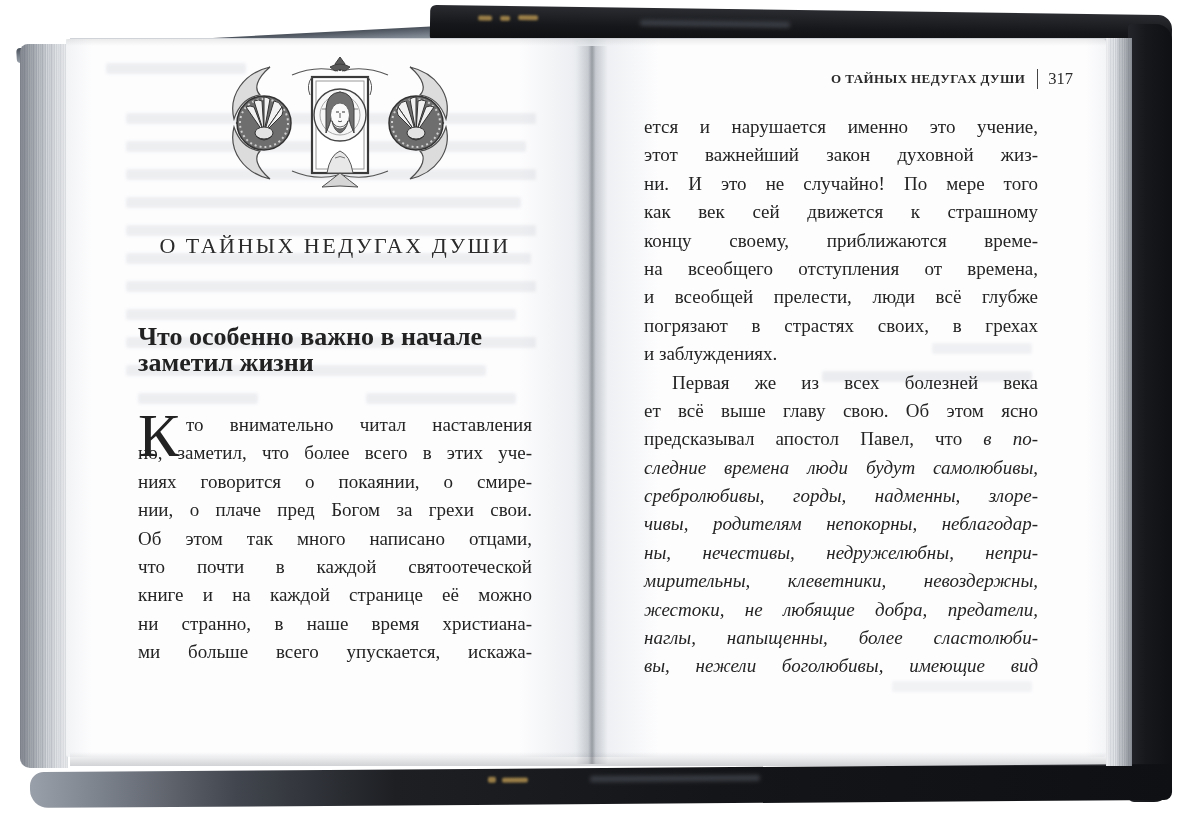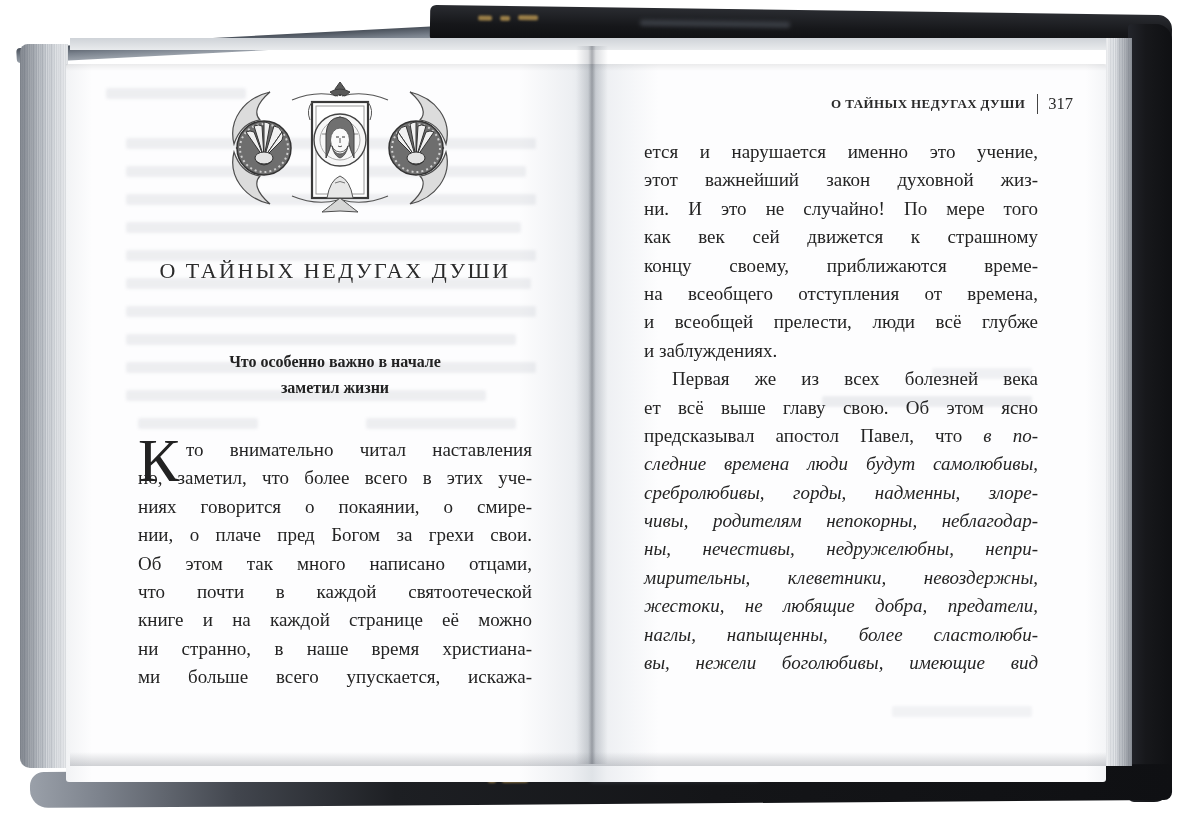--- a/index.html
+++ b/index.html
@@ -29,42 +29,42 @@
       linear-gradient(90deg,rgba(72,78,88,.55),rgba(255,255,255,0) 55%,rgba(255,255,255,.45) 88%),
       repeating-linear-gradient(90deg,#b3b8bf 0px,#cdd1d6 1.5px,#b9bec5 3px,#dfe2e5 4.5px);}
   .edge-right{position:absolute;left:1106px;top:38px;width:26px;height:728px;
     background:
       linear-gradient(90deg,rgba(255,255,255,.55),rgba(255,255,255,0) 35%,rgba(70,76,86,.5) 95%),
       repeating-linear-gradient(90deg,#c3c7cd 0px,#dde0e4 1.5px,#c9cdd3 3px,#eceef0 4.5px);}
   .edge-top{position:absolute;left:70px;top:38px;width:1036px;height:12px;
     background:linear-gradient(180deg,#cfd3d8,#e9ebed);}
 
   
-  .page{position:absolute;top:64px;height:718px;}
+  .page{position:absolute;top:39px;height:718px;}
   .page-left{left:66px;width:526px;border-radius:3px 0 0 3px;
     background:linear-gradient(90deg,#f2f3f5 0,#fdfdfe 5%,#fdfdfe 86%,#edeff2 96%,#dfe3e7 100%);}
   .page-right{left:592px;width:514px;border-radius:0 3px 3px 0;
     background:linear-gradient(90deg,#dfe3e7 0,#eef0f3 3%,#fdfdfe 13%,#fdfdfe 96%,#f4f5f7 100%);}
   .page::before{content:"";position:absolute;left:0;top:0;right:0;height:7px;
     background:linear-gradient(180deg,rgba(0,0,0,.07),rgba(0,0,0,0));}
   .gutter{position:absolute;left:576px;top:46px;width:32px;height:718px;pointer-events:none;
     background:linear-gradient(90deg,rgba(130,136,146,0) 0%,rgba(120,126,136,.26) 38%,rgba(66,71,81,.46) 50%,rgba(120,126,136,.26) 62%,rgba(130,136,146,0) 100%);}
   .page-bottom-shade{position:absolute;left:70px;top:752px;width:1036px;height:14px;
     background:linear-gradient(180deg,rgba(90,95,105,0),rgba(90,95,105,.28));}
 
   
   .ghost{position:absolute;z-index:0;}
   .ghost .g{position:absolute;height:11px;background:#70798a;opacity:.11;filter:blur(1.4px);border-radius:2px;}
 
   
   .vignette{position:absolute;left:160px;top:16px;width:228px;height:136px;z-index:1;}
   .chapter-title{position:absolute;left:72px;top:194px;width:394px;z-index:1;margin:0;
     text-align:center;font-size:22px;font-weight:400;letter-spacing:2.5px;color:#2b2b2b;white-space:nowrap;}
   .subtitle{position:absolute;left:72px;top:285px;width:394px;z-index:1;
-    text-align:center;font-size:16px;font-weight:700;line-height:26px;color:#222;}
+    text-align:left;font-size:26px;font-weight:700;line-height:26px;color:#222;}
   .body-text{position:absolute;z-index:1;width:394px;font-size:19px;color:#242424;}
   #left-body{left:72px;top:372px;}
   #right-body{left:52px;top:74px;}
   .bline{height:28.4px;line-height:28.4px;text-align:justify;text-align-last:justify;white-space:nowrap;}
   .bline span{white-space:pre;}
   .bline.last{text-align-last:left;}
   .bline.indent{text-indent:28px;}
   .bline.dc{padding-left:48px;}
   .bline.it,.it{font-style:italic;}
   .dropcap{position:absolute;left:0;top:-5px;font-size:62px;line-height:58px;color:#222;}
@@ -209,20 +209,21 @@
       <span class="rh-num">317</span>
     </div>
     <div class="body-text" id="right-body">
         <div class="bline"><span>ется и нарушается именно это учение,</span></div>
         <div class="bline"><span>этот важнейший закон духовной жиз-</span></div>
         <div class="bline"><span>ни. И это не случайно! По мере того</span></div>
         <div class="bline"><span>как век сей движется к страшному</span></div>
         <div class="bline"><span>концу своему, приближаются време-</span></div>
         <div class="bline"><span>на всеобщего отступления от времена,</span></div>
         <div class="bline"><span>и всеобщей прелести, люди всё глубже</span></div>
+        <div class="bline"><span>погрязают в страстях своих, в грехах</span></div>
         <div class="bline last"><span>и заблуждениях.</span></div>
         <div class="bline indent"><span>Первая же из всех болезней века</span></div>
         <div class="bline"><span>ет всё выше главу свою. Об этом ясно</span></div>
         <div class="bline"><span>предсказывал апостол Павел, что </span><span class="it">в по-</span></div>
         <div class="bline it"><span>следние времена люди будут самолюбивы,</span></div>
         <div class="bline it"><span>сребролюбивы, горды, надменны, злоре-</span></div>
         <div class="bline it"><span>чивы, родителям непокорны, неблагодар-</span></div>
         <div class="bline it"><span>ны, нечестивы, недружелюбны, непри-</span></div>
         <div class="bline it"><span>мирительны, клеветники, невоздержны,</span></div>
         <div class="bline it"><span>жестоки, не любящие добра, предатели,</span></div>

